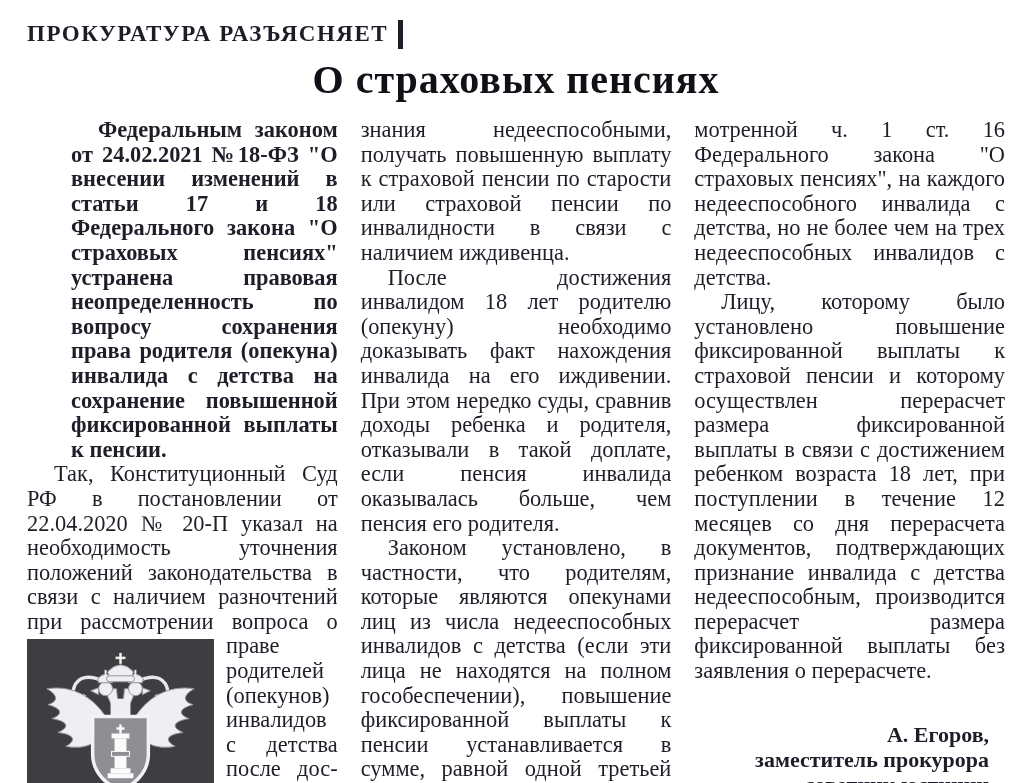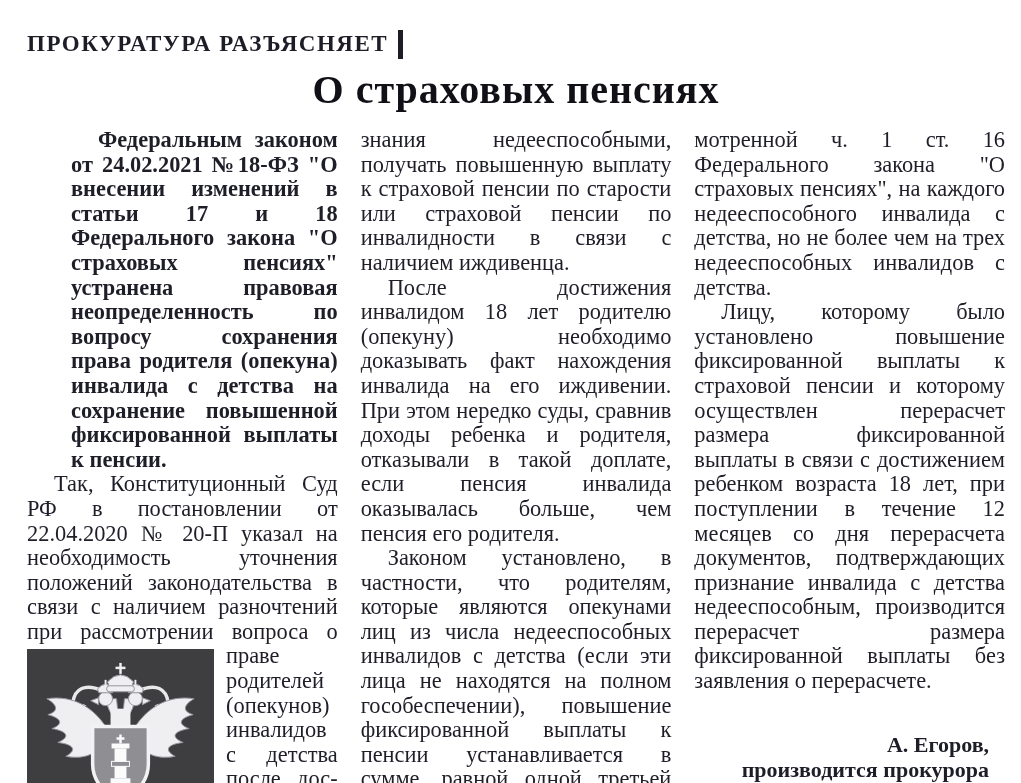--- a/index.html
+++ b/index.html
@@ -6,21 +6,21 @@
   body {
     width: 1021px; height: 783px;
     background: #ffffff;
     font-family: "Liberation Serif", "DejaVu Serif", serif;
     color: #1e1e28;
     overflow: hidden;
   }
   .page {
     box-sizing: border-box;
     width: 1021px; height: 783px;
-    padding: 29px 16px 0 27px;
+    padding: 19px 16px 0 27px;
   }
   
   .kicker-row {
     display: flex;
     align-items: center;
     height: 30px;
   }
   .kicker-text {
     font-weight: 700;
     font-size: 23px;
@@ -167,19 +167,19 @@
       <p class="body-p">знания недееспособными, получать повышенную выплату к страховой пенсии по старости или страховой пенсии по инвалидности в связи с наличием иждивенца.</p>
       <p class="body-p indent">После достижения инвалидом 18 лет родителю (опекуну) необходимо доказывать факт нахождения инвалида на его иждивении. При этом нередко суды, сравнив доходы ребенка и родителя, отказывали в такой доплате, если пенсия инвалида оказывалась больше, чем пенсия его родителя.</p>
       <p class="body-p indent">Законом установлено, в частности, что родителям, которые являются опекунами лиц из числа недееспособных инвалидов с детства (если эти лица не находятся на полном гособеспечении), повышение фиксированной выплаты к пенсии устанавливается в сумме, равной одной третьей суммы, предус-</p>
     </div>
 
     <div class="col">
       <p class="body-p">мотренной ч. 1 ст. 16 Федерального закона "О страховых пенсиях", на каждого недееспособного инвалида с детства, но не более чем на трех недееспособных инвалидов с детства.</p>
       <p class="body-p indent">Лицу, которому было установлено повышение фиксированной выплаты к страховой пенсии и которому осуществлен перерасчет размера фиксированной выплаты в связи с достижением ребенком возраста 18 лет, при поступлении в течение 12 месяцев со дня перерасчета документов, подтверждающих признание инвалида с детства недееспособным, производится перерасчет размера фиксированной выплаты без заявления о перерасчете.</p>
       <div class="signature">
         <div class="sig-line">А. Егоров,</div>
-        <div class="sig-line">производится прокурора</div>
+        <div class="sig-line">заместитель прокурора</div>
         <div class="sig-line">советник юстиции</div>
       </div>
     </div>
 
   </div>
 </div>
 
 </body></html>

